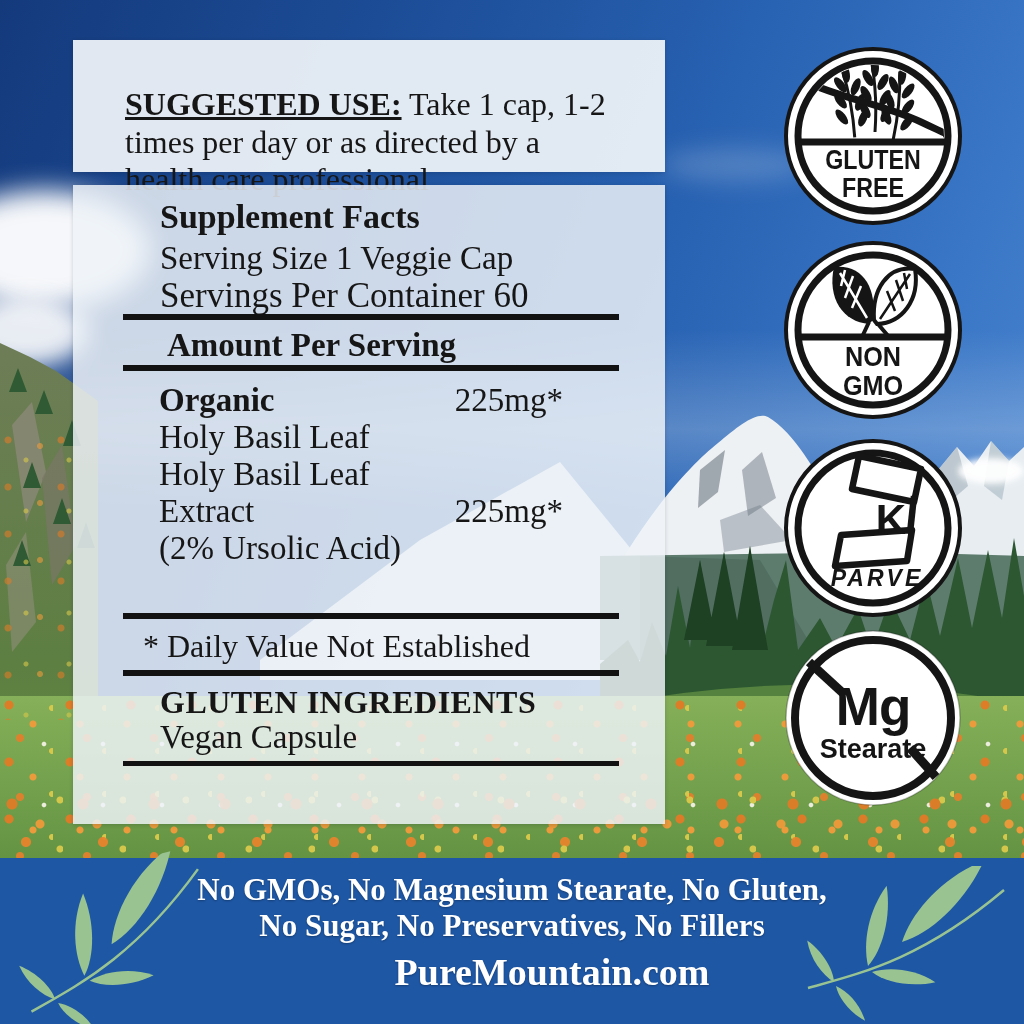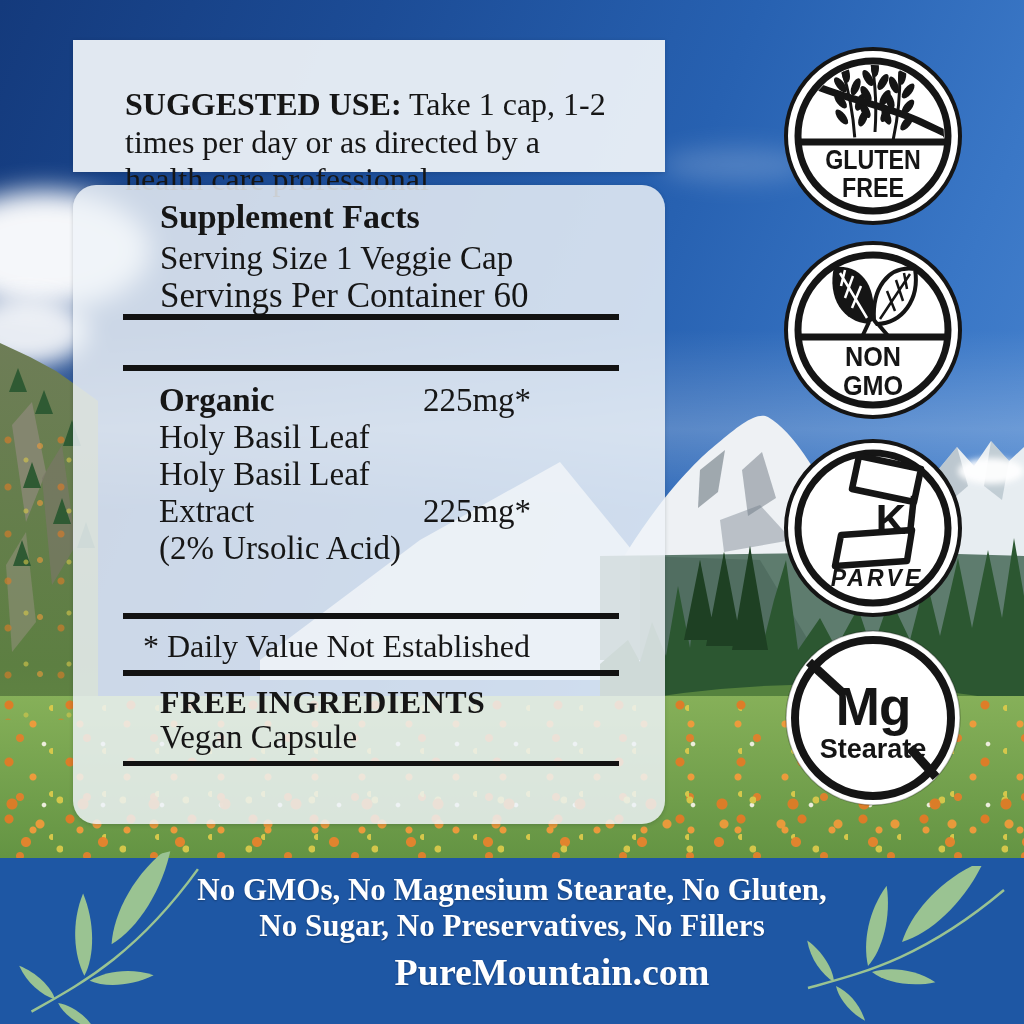--- a/index.html
+++ b/index.html
@@ -40,33 +40,33 @@
       radial-gradient(circle at 8px 10px,  #e07c27 3px, rgba(0,0,0,0) 4px),
       radial-gradient(circle at 26px 30px, #d9c94b 2px, rgba(0,0,0,0) 3px),
       radial-gradient(circle at 40px 16px, #ef9b3b 2.5px, rgba(0,0,0,0) 3.5px);
     background-size:53px 47px,43px 51px,61px 57px;}
 
   
   .panel{background:rgba(236,241,247,.95);box-shadow:0 1px 4px rgba(10,20,40,.18);z-index:5;}
   .panel-suggested{left:73px;top:40px;width:592px;height:132px;}
   .panel-suggested .copy{position:absolute;left:52px;right:52px;top:14px;
       font-size:32px;line-height:37.5px;}
-  .panel-suggested b{font-weight:700;}
-  .panel-facts{left:73px;top:185px;width:592px;height:639px;background:rgba(238,243,248,.84);border-radius:23px;}
+  .panel-suggested b{font-weight:700;text-decoration:underline;}
+  .panel-facts{left:73px;top:185px;width:592px;height:639px;background:rgba(238,243,248,.84);}
   .pf{position:absolute;white-space:nowrap;}
   .rule{position:absolute;left:50px;width:496px;background:#121212;}
   .t-title{left:87px;top:13px;font-size:34px;font-weight:700;}
   .t-serv1{left:87px;top:55px;font-size:33px;}
   .t-serv2{left:87px;top:91px;font-size:35px;}
   .rule-1{top:129px;height:6px;}
   .t-aps{left:94px;top:142px;font-size:33px;font-weight:700;}
   .rule-2{top:180px;height:6px;}
   .ing{position:absolute;left:86px;top:197px;font-size:33px;line-height:37px;}
   .ing .bold{font-weight:700;}
-  .amt{position:absolute;left:300px;width:208px;text-align:center;font-size:33px;}
+  .amt{position:absolute;left:282px;width:208px;text-align:right;font-size:33px;}
   .amt-1{top:197px;}
   .amt-2{top:308px;}
   .rule-3{top:428px;height:6px;}
   .t-foot{left:70px;top:443px;font-size:32px;}
   .rule-4{top:485px;height:6px;}
   .t-other{left:87px;top:499px;font-size:32px;font-weight:700;letter-spacing:.5px;}
   .t-vegan{left:87px;top:534px;font-size:33px;text-align:right;}
   .rule-5{top:576px;height:5px;}
 
   
@@ -153,34 +153,35 @@
 
   <section class="abs panel panel-suggested">
     <p class="copy"><b>SUGGESTED USE:</b><span> Take 1 cap, 1-2 times per day or as directed by a health care professional</span></p>
   </section>
 
   <section class="abs panel panel-facts">
     <div class="pf t-title">Supplement Facts</div>
     <div class="pf t-serv1">Serving Size 1 Veggie Cap</div>
     <div class="pf t-serv2">Servings Per Container 60</div>
     <div class="rule rule-1"></div>
+    <div class="pf t-aps">Amount Per Serving</div>
     <div class="rule rule-2"></div>
     <div class="ing">
       <div class="bold">Organic</div>
       <div>Holy Basil Leaf</div>
       <div>Holy Basil Leaf</div>
       <div>Extract</div>
       <div>(2% Ursolic Acid)</div>
     </div>
     <div class="pf amt amt-1">225mg*</div>
     <div class="pf amt amt-2">225mg*</div>
     <div class="rule rule-3"></div>
     <div class="pf t-foot">* Daily Value Not Established</div>
     <div class="rule rule-4"></div>
-    <div class="pf t-other">FREE INGREDIENTS</div>
+    <div class="pf t-other">GLUTEN INGREDIENTS</div>
     <div class="pf t-vegan">Vegan Capsule</div>
     <div class="rule rule-5"></div>
   </section>
 
   <div class="badge badge-1">
     <svg width="180" height="180" viewBox="0 0 180 180">
       <defs>
         <clipPath id="clipB1">
             <circle cx="90" cy="90" r="71"></circle>
           </clipPath>

